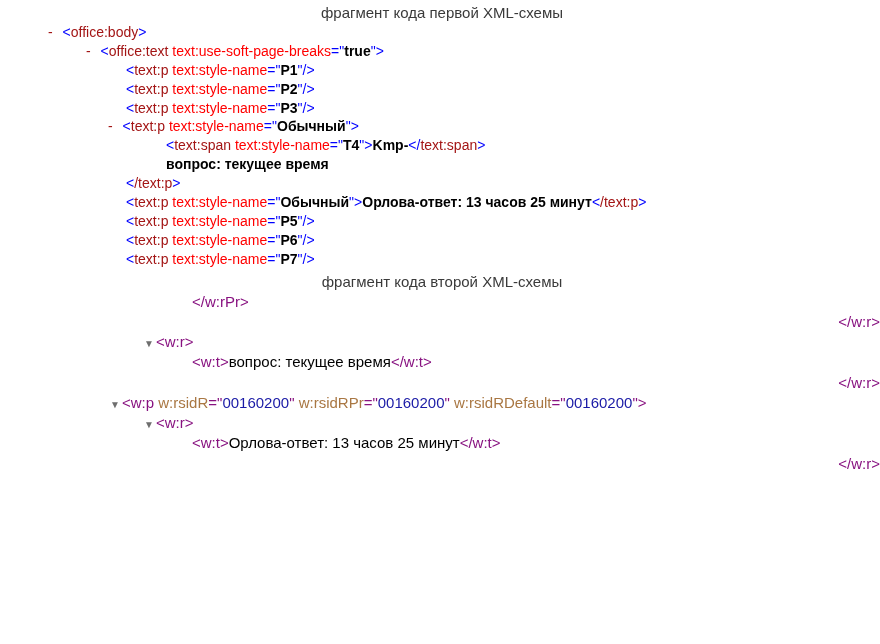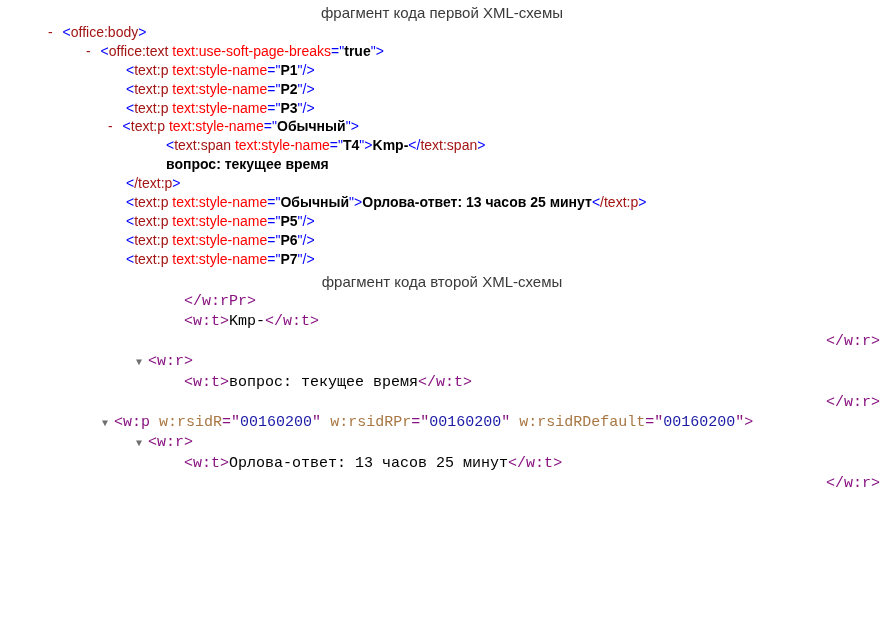--- a/index.html
+++ b/index.html
@@ -18,22 +18,23 @@
     font-family: Arial, sans-serif;
   }
   .code-block {
     font-family: Verdana, "Segoe UI", sans-serif;
     font-size: 14px;
     line-height: 1.35;
     padding-left: 30px;
     white-space: nowrap;
   }
   .mono {
-    font-family: Liberation Mono, monospace;
+    font-family: Liberation Sans, sans-serif;
     font-size: 15px;
+    margin-left: 8px;
   }
   .dash { color: #a31515; padding-right: 6px; }
   .punct { color: #0000ff; }
   .tag { color: #a31515; }
   .attr { color: #ff0000; }
   .val-black { color: #000; font-weight: bold; }
   .text-black { color: #000; font-weight: bold; }
   .purple { color: #881280; }
   .attr2 { color: #a97743; }
   .attrval2 { color: #1a1aa6; }
@@ -118,23 +119,20 @@
   </span>
 
 </div>
 
 <div class="caption">фрагмент кода второй XML-схемы</div>
 
 <div class="code-block mono">
   <span class="row b-ind3">
     <span class="purple">&lt;</span><span class="purple">/w:rPr</span><span class="purple">&gt;</span>
   </span>
-  <span class="row b-ind3">
-    <span class="purple">&lt;</span><span class="purple">w:t</span><span class="purple">&gt;</span><span class="black">Kmp-</span><span class="purple">&lt;</span><span class="purple">/w:t</span><span class="purple">&gt;</span>
-  </span>
   <span class="row b-ind2">
     <span class="purple">&lt;</span><span class="purple">/w:r</span><span class="purple">&gt;</span>
   </span>
   <span class="row" style="padding-left:106px">
     <span class="toggle">▼</span><span class="purple">&lt;</span><span class="purple">w:r</span><span class="purple">&gt;</span>
   </span>
   <span class="row b-ind3">
     <span class="purple">&lt;</span><span class="purple">w:t</span><span class="purple">&gt;</span><span class="black">вопрос: текущее время</span><span class="purple">&lt;</span><span class="purple">/w:t</span><span class="purple">&gt;</span>
   </span>
   <span class="row b-ind2">

